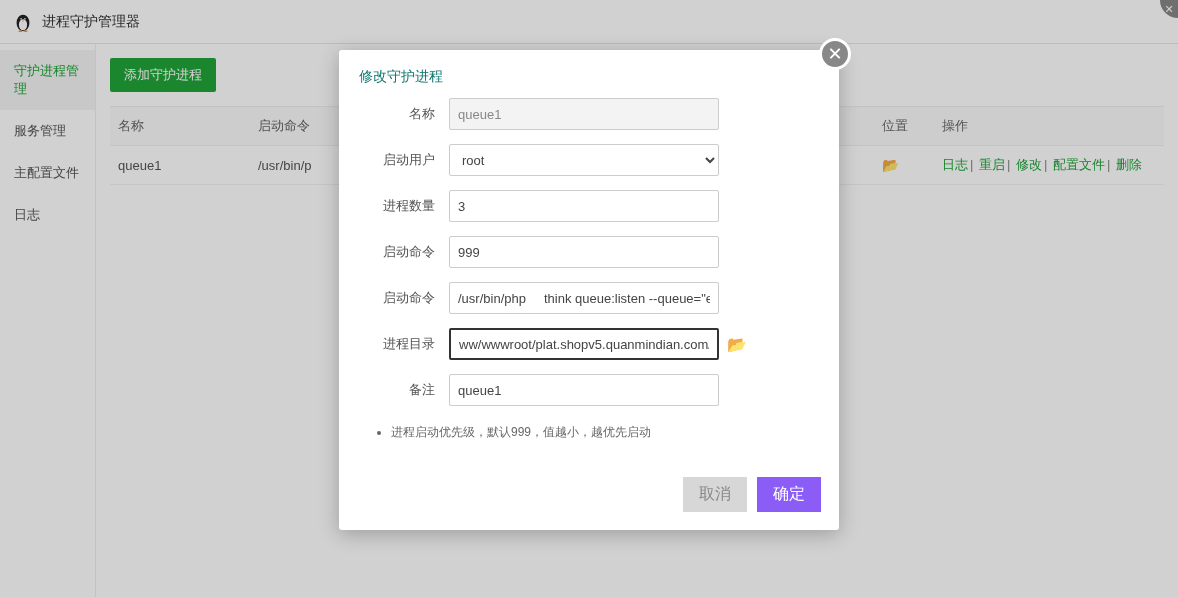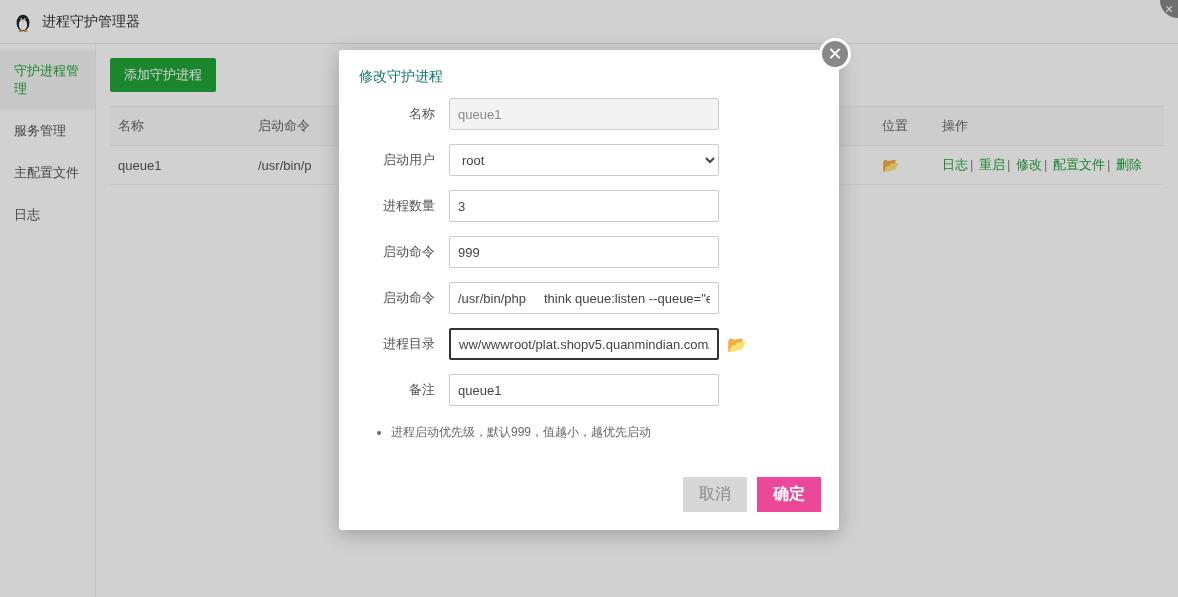--- a/index.html
+++ b/index.html
@@ -39,21 +39,21 @@
     .form-control input, .form-control select { height: 32px; border: 1px solid #ccc; border-radius: 2px; padding: 0 8px; font-size: 13px; color: #444; width: 270px; background:#fff; font-family: inherit;}
     .form-control input[readonly] { background: #f3f3f3; color: #888; }
     .form-control select { appearance: auto; }
     .form-control input.focus-outline { border: 2px solid #333; }
     .browse-ico { margin-left: 8px; color: #e6a23c; cursor: pointer; font-size: 16px; }
     .note-list { padding: 4px 0 16px 32px; }
     .note-item { font-size: 12px; color: #666; list-style: disc; }
     .modal-footer { display:flex; justify-content:flex-end; gap:10px; padding: 10px 18px 18px; }
     .btn { padding: 7px 16px; border-radius: 0; font-size: 16px; cursor: pointer; border: none; }
     .btn-default { background: #d7d7d7; color: #888; }
-    .btn-primary { background: #ec4899; color: #fff; font-weight: bold; }
+    .btn-primary { background: #8b5cf6; color: #fff; }
     
     
     .penguin { display:inline-block; }
   </style>
 </head>
 <body>
 
 <div class="header">
   <span class="header-icon penguin">
     <svg viewBox="0 0 24 24" width="22" height="22">

